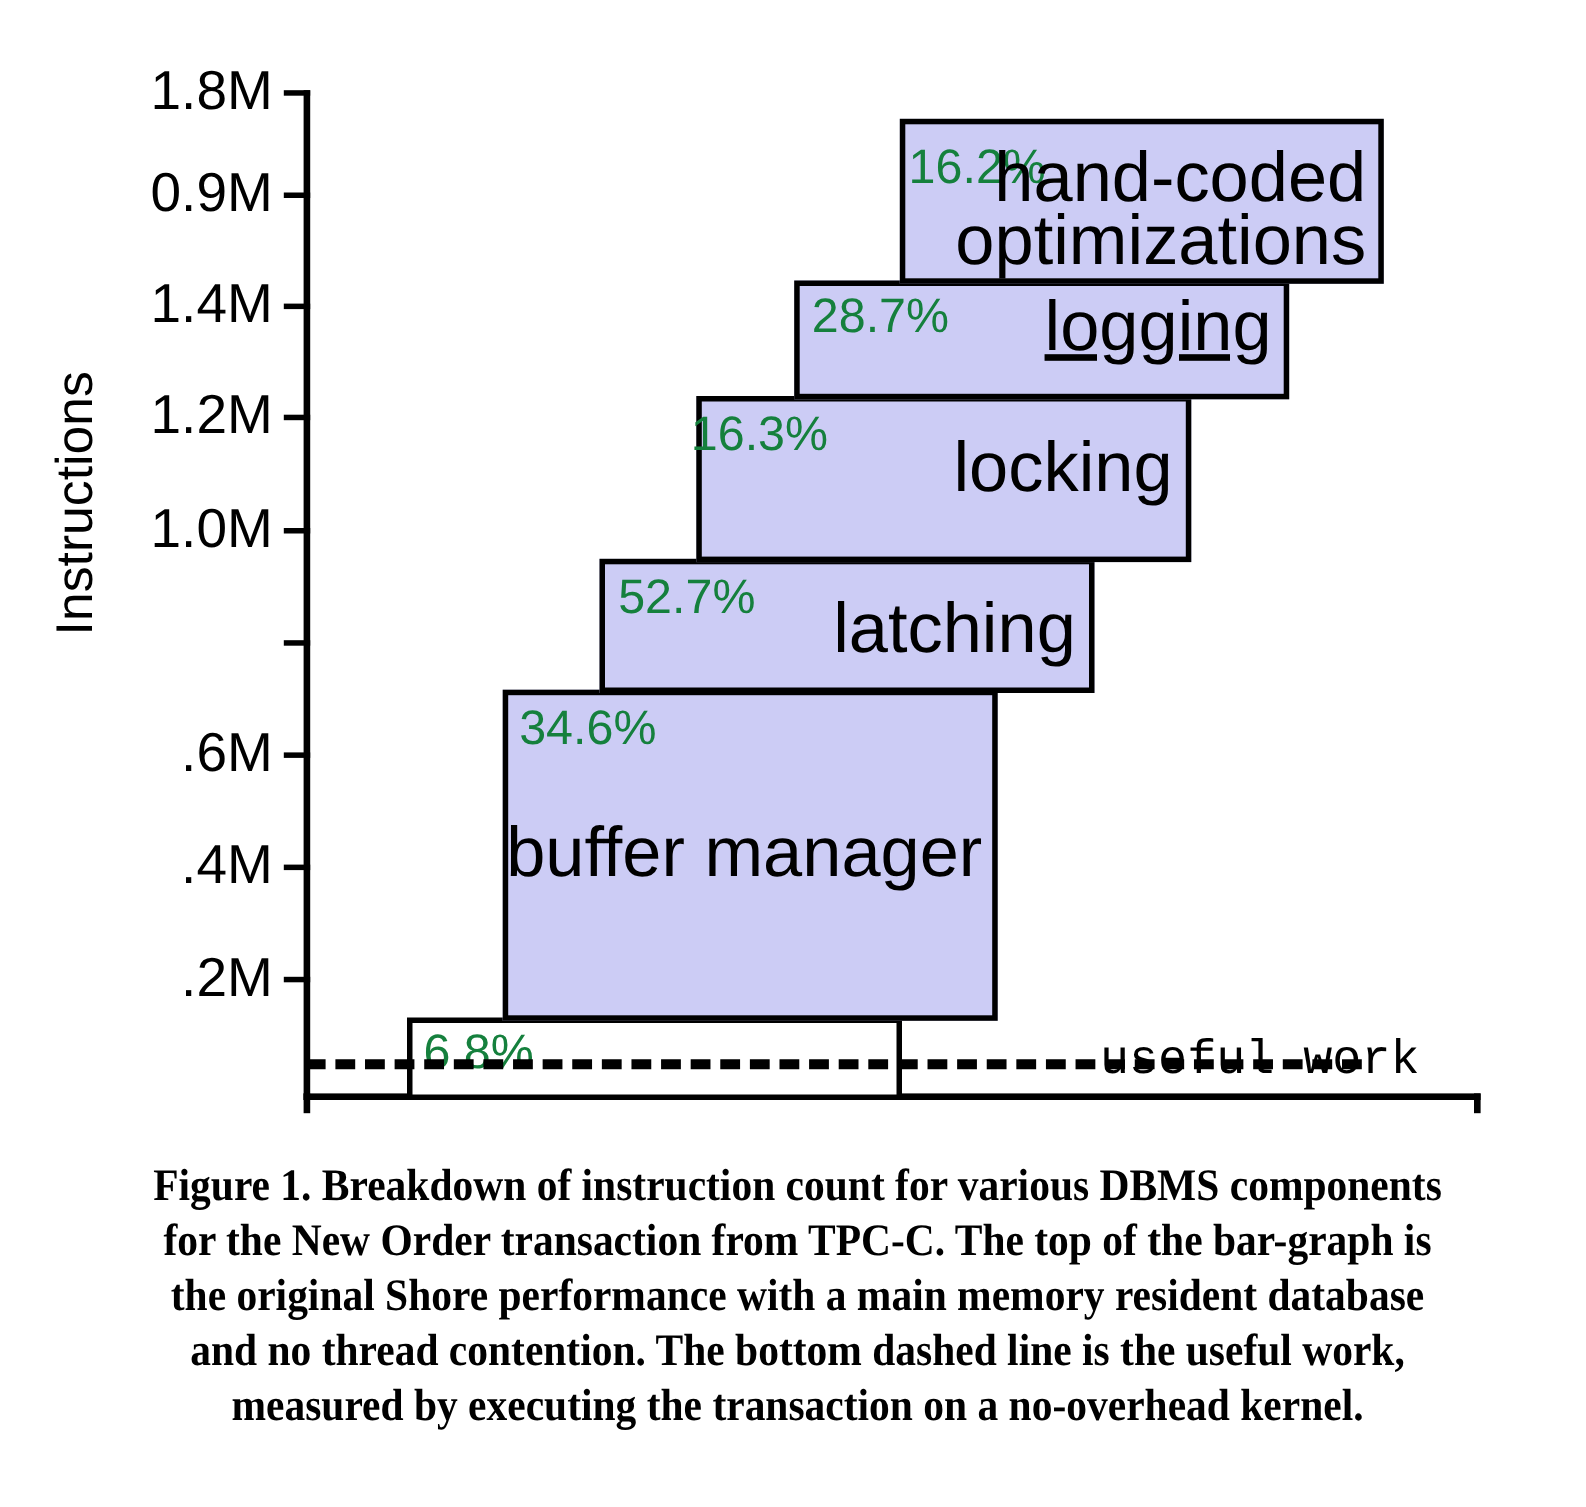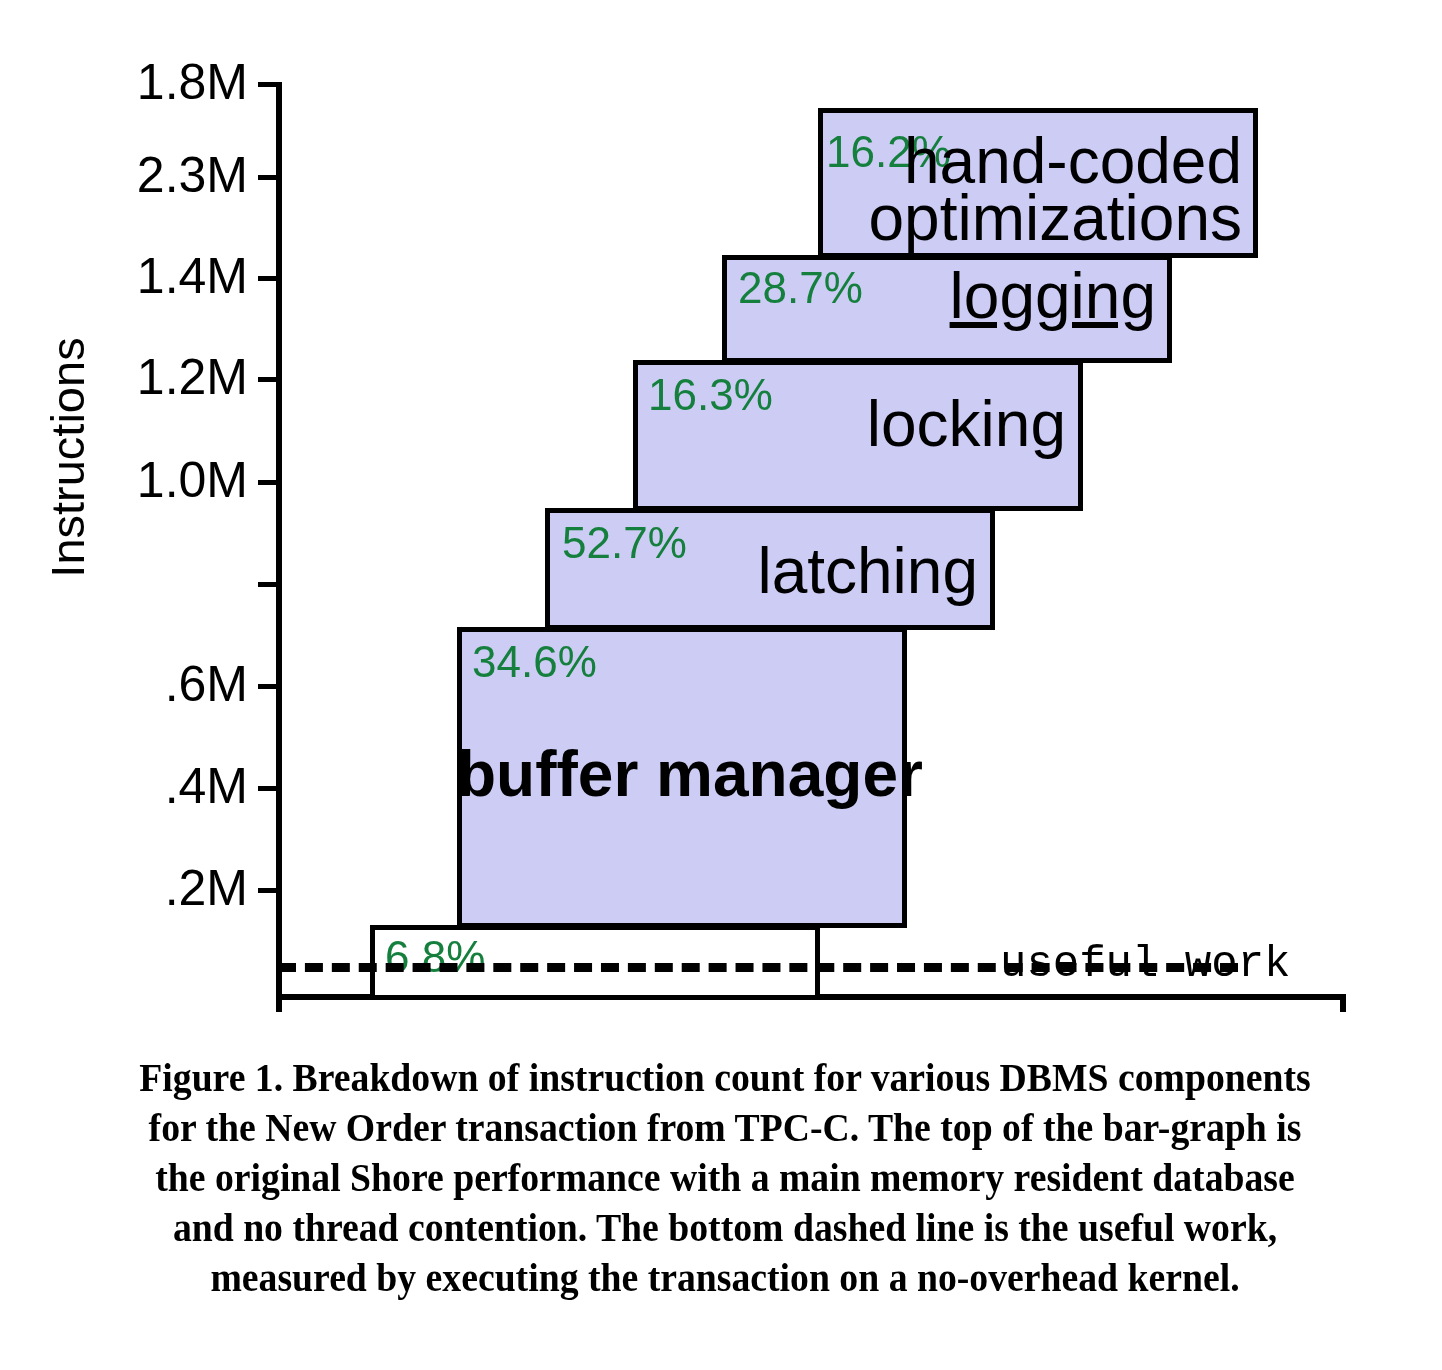--- a/index.html
+++ b/index.html
@@ -55,21 +55,21 @@
     <div class="axis-line xaxis"></div>
     <div class="axis-line xaxis-left-end"></div>
     <div class="axis-line xaxis-end"></div>
 
     <div class="ylabel">Instructions</div>
 
     <div class="ytick" style="top:82px"></div>
     <div class="ytick-label" style="top:61px">1.8M</div>
 
     <div class="ytick" style="top:175px"></div>
-    <div class="ytick-label" style="top:154px">2.3M</div>
+    <div class="ytick-label" style="top:154px">0.9M</div>
 
     <div class="ytick" style="top:276px"></div>
     <div class="ytick-label" style="top:255px">1.4M</div>
 
     <div class="ytick" style="top:377px"></div>
     <div class="ytick-label" style="top:356px">1.2M</div>
 
     <div class="ytick" style="top:480px"></div>
     <div class="ytick-label" style="top:459px">1.0M</div>
 
@@ -82,28 +82,28 @@
     <div class="ytick-label" style="top:765px">.4M</div>
 
     <div class="ytick" style="top:888px"></div>
     <div class="ytick-label" style="top:867px">.2M</div>
 
     <div class="bar unfilled" style="left:370px;top:925px;width:450px;height:75px;"></div>
     <div class="pct" style="left:385px;top:935px;">6.8%</div>
 
     <div class="bar" style="left:457px;top:627px;width:450px;height:301px;"></div>
     <div class="pct" style="left:472px;top:640px;">34.6%</div>
-    <div class="cname" style="left:457px;top:746px;width:436px;text-align:left;font-weight:bold;">buffer manager</div>
+    <div class="cname" style="left:457px;top:746px;width:436px;text-align:right;">buffer manager</div>
 
     <div class="bar" style="left:545px;top:508px;width:450px;height:122px;"></div>
     <div class="pct" style="left:562px;top:521px;">52.7%</div>
     <div class="cname" style="left:560px;top:543px;width:418px;">latching</div>
 
     <div class="bar" style="left:633px;top:360px;width:450px;height:151px;"></div>
-    <div class="pct" style="left:648px;top:373px;">16.3%</div>
+    <div class="pct" style="left:628px;top:373px;">16.3%</div>
     <div class="cname" style="left:648px;top:396px;width:418px;">locking</div>
 
     <div class="bar" style="left:722px;top:255px;width:450px;height:108px;"></div>
     <div class="pct" style="left:738px;top:266px;">28.7%</div>
     <div class="cname" style="left:736px;top:268px;width:420px;text-decoration:underline;">logging</div>
 
     <div class="bar" style="left:818px;top:108px;width:440px;height:150px;"></div>
     <div class="pct" style="left:826px;top:130px;">16.2%</div>
     <div class="cname" style="left:830px;top:133px;width:412px;">hand-coded</div>
     <div class="cname" style="left:830px;top:190px;width:412px;">optimizations</div>

